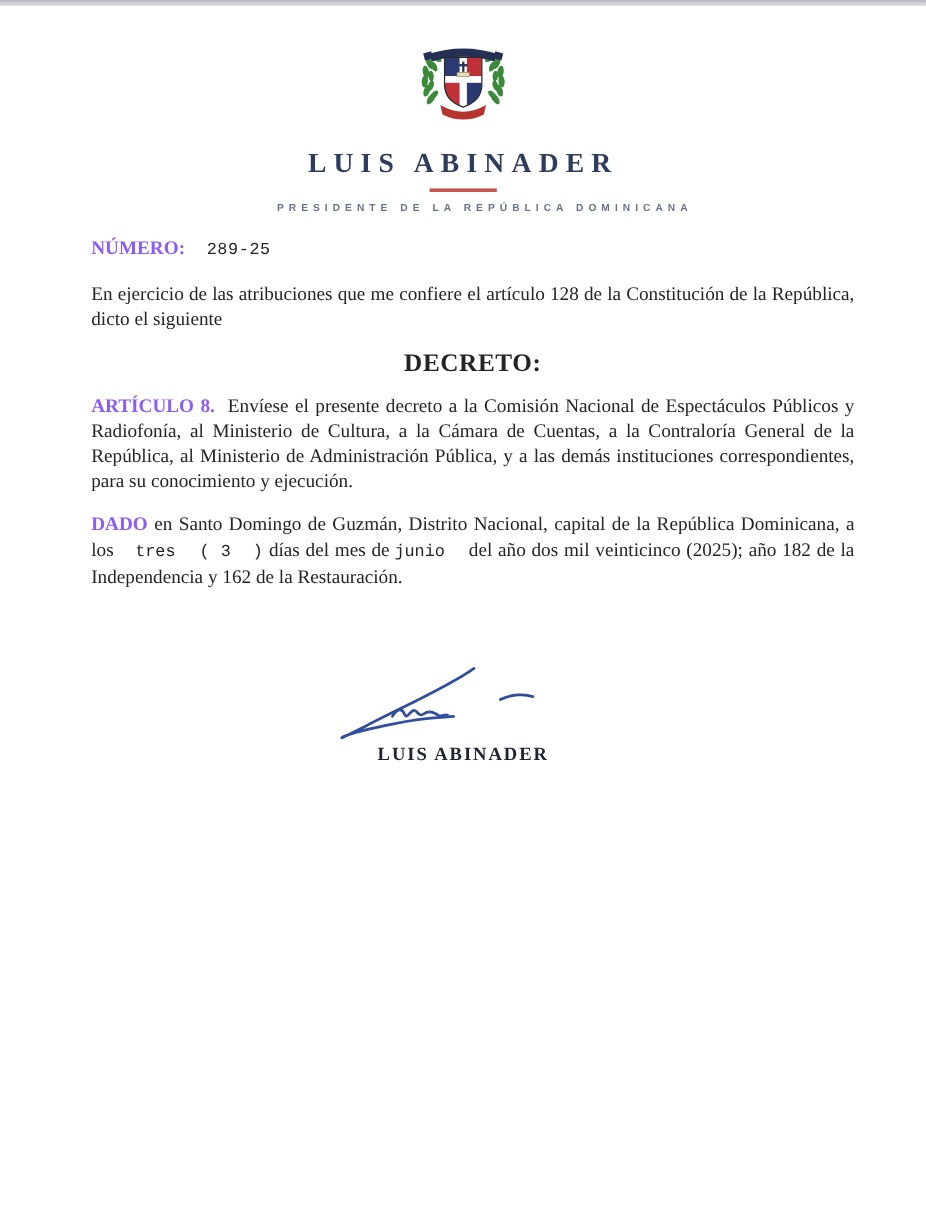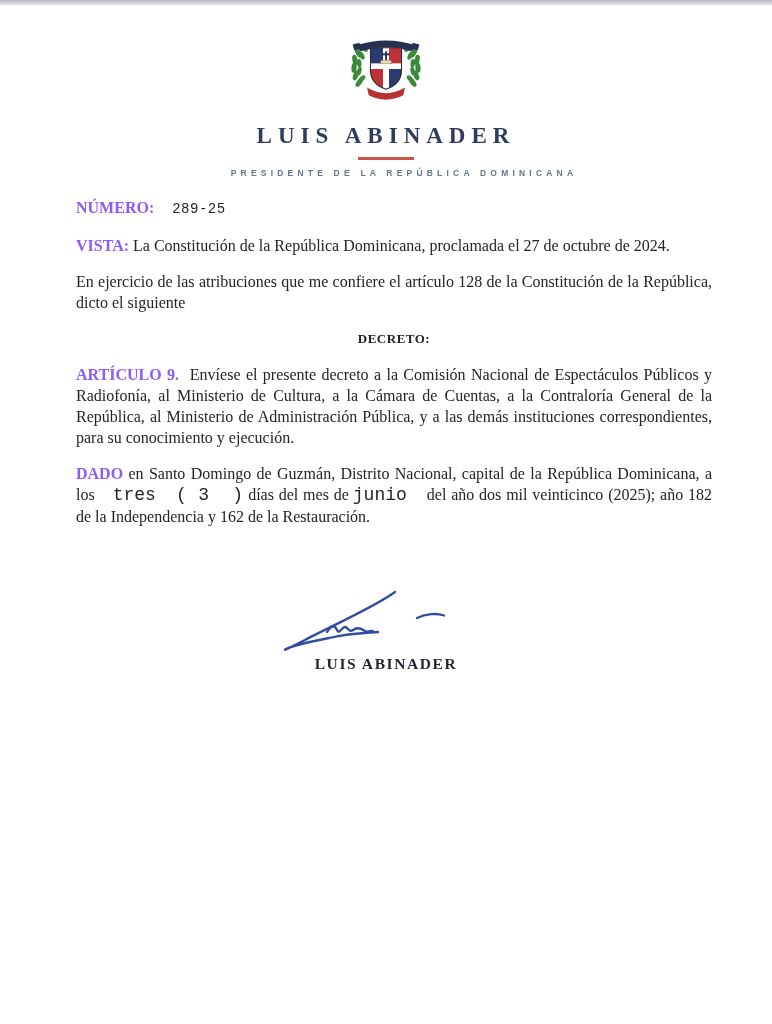--- a/index.html
+++ b/index.html
@@ -60,27 +60,27 @@
     margin-left: 18px;
     letter-spacing: 0.5px;
   }
   .vista1 { margin-bottom: 17px; }
   .vista2 { margin-bottom: 14px; }
   .intro  { margin-bottom: 14px; }
   b, strong { font-weight: bold; color: #8b5cf6; }
   .decree-heading {
     text-align: center;
     font-weight: bold;
-    font-size: 13px;
+    font-size: 21px;
     letter-spacing: 0.5px;
     margin-bottom: 17px;
   }
   .mono {
     font-family: "Liberation Mono", monospace;
-    font-size: 18px;
+    font-size: 14px;
     white-space: pre;
   }
   .fill-day   { margin: 0 20px 0 18px; }
   .fill-num   { margin-right: 5px; }
   .fill-month { margin: 0 20px 0 4px; }
 
   
   .signature-block { margin-top: 57px; text-align: center; }
   .signature-svg { display: block; margin: 0 auto 0 auto; transform: translateX(-6px); }
   .signer-name {
@@ -166,29 +166,28 @@
 
     <div class="president-name">LUIS ABINADER</div>
     <div class="red-divider"></div>
     <div class="president-title">PRESIDENTE DE LA REPÚBLICA DOMINICANA</div>
   </div>
 
   <div class="content">
 
     <p class="numero-line"><strong>NÚMERO:</strong><span class="num-value">289-25</span></p>
 
-    <p class="vista1"><strong>VISTA:</strong> <span>La Constitución de la República Dominicana, proclamada el 27 de octubre de 2024.</span></p>
 
 
     <p class="intro"><span>En ejercicio de las atribuciones que me confiere el artículo 128 de la Constitución de la República, dicto el siguiente</span></p>
 
     <p class="decree-heading">DECRETO:</p>
 
 
-    <p><strong>ARTÍCULO 9.</strong>&nbsp; <span>Envíese el presente decreto a la Comisión Nacional de Espectáculos Públicos y Radiofonía, al Ministerio de Cultura, a la Cámara de Cuentas, a la Contraloría General de la República, al Ministerio de Administración Pública, y a las demás instituciones correspondientes, para su conocimiento y ejecución.</span></p>
+    <p><strong>ARTÍCULO 8.</strong>&nbsp; <span>Envíese el presente decreto a la Comisión Nacional de Espectáculos Públicos y Radiofonía, al Ministerio de Cultura, a la Cámara de Cuentas, a la Contraloría General de la República, al Ministerio de Administración Pública, y a las demás instituciones correspondientes, para su conocimiento y ejecución.</span></p>
 
     <p><strong>DADO</strong> <span>en Santo Domingo de Guzmán, Distrito Nacional, capital de la República Dominicana, a los</span><span class="mono fill-day">tres</span><span class="mono fill-num">( 3  )</span><span>días del mes de</span><span class="mono fill-month">junio</span><span>del año dos mil veinticinco (2025); año 182 de la Independencia y 162 de la Restauración.</span></p>
   </div>
 
   <div class="signature-block">
     <svg class="signature-svg" width="230" height="70" viewBox="0 0 230 70" aria-hidden="true">
       <g fill="none" stroke="#2f4f9e" stroke-width="2.3" stroke-linecap="round" stroke-linejoin="round">
         <path d="M130,8 C108,24 62,44 40,56 C28,62 16,68 21,65 C27,62 44,58 64,54 C86,49 100,49 113,48"></path>
         <path d="M62,48 C66,41 70,41 72,46 C74,51 77,43 80,43 C83,43 84,49 88,46 C92,43 96,44 100,47 C103,49 106,46 108,47"></path>
         <path d="M152,34 C161,29.5 172,29 179,31.5"></path>

